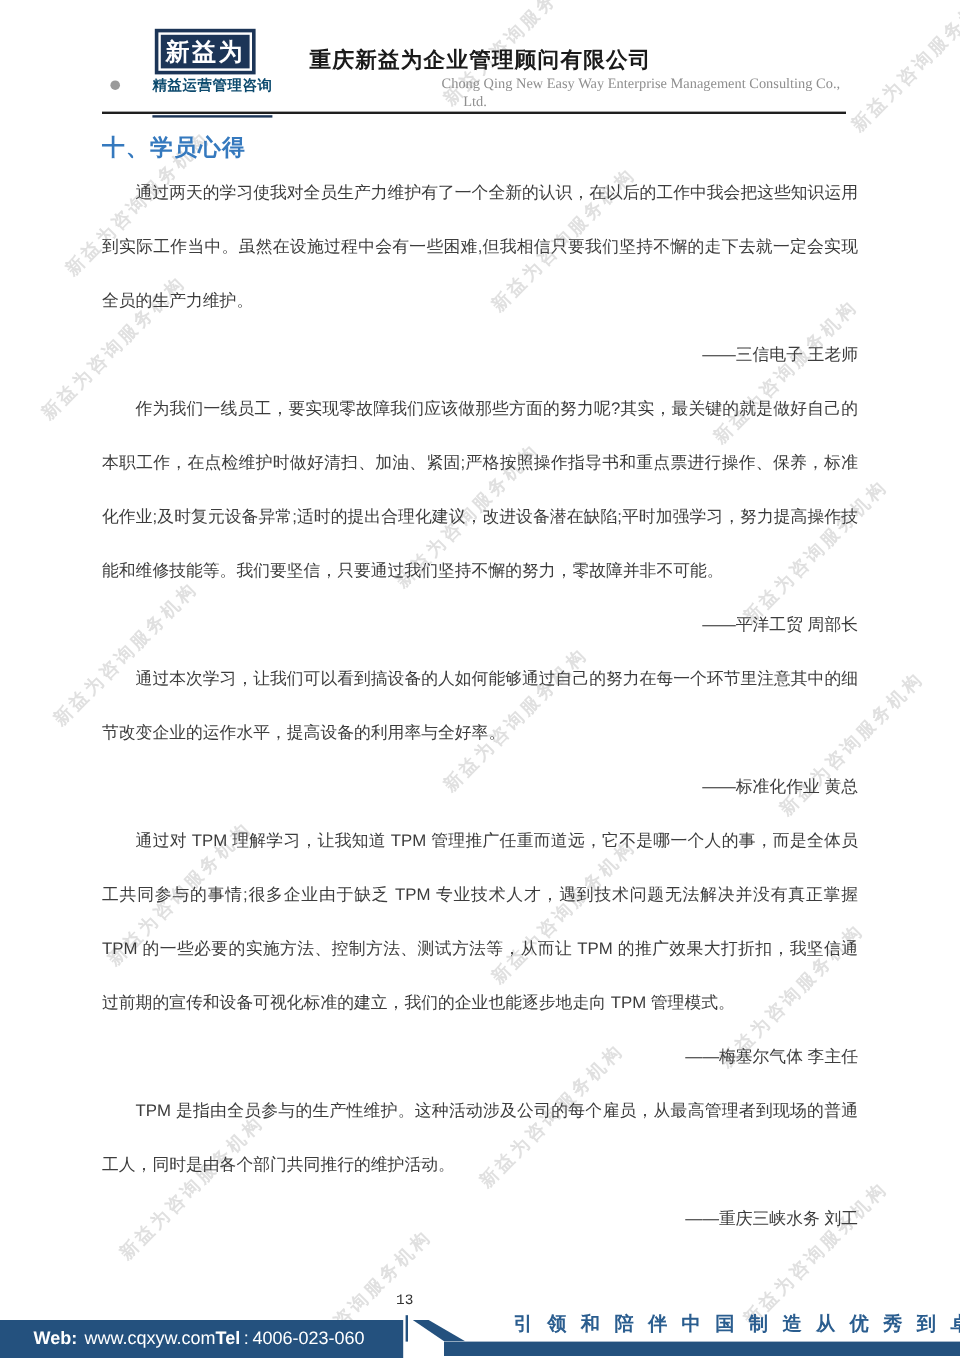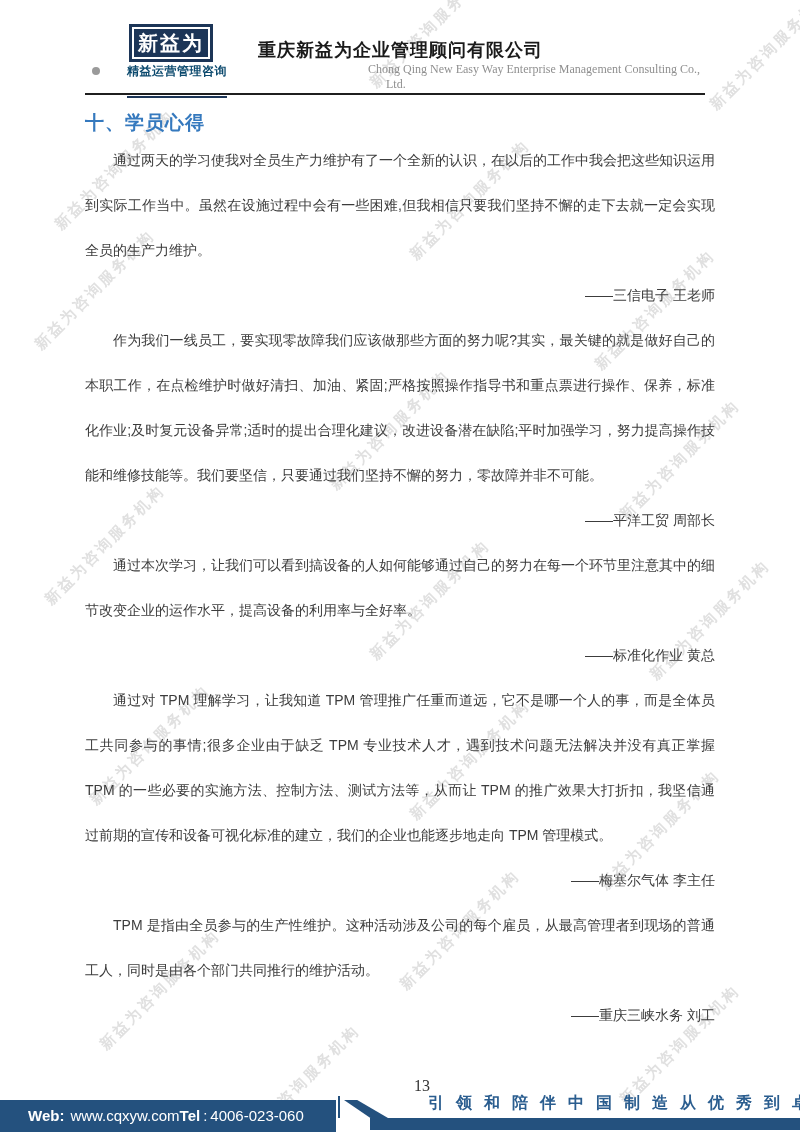--- a/index.html
+++ b/index.html
@@ -36,22 +36,22 @@
   .content{position:absolute;left:85px;top:96px;width:630px;z-index:1;}
   .section-title{margin:14px 0 2px 0;font-size:19px;font-weight:bold;
     color:#3579be;letter-spacing:1px;}
   .testimonial p{margin:0;}
   .body-text{
     font-size:14px;line-height:45px;color:#3c3c3c;
     text-align:justify;text-indent:2em;
   }
   .signature{font-size:14px;line-height:45px;color:#3c3c3c;text-align:right;}
   
-  .page-number{position:absolute;left:330px;top:1077px;width:100px;text-align:right;
-    font-family:Liberation Serif, serif;font-size:16px;color:#333333;z-index:2;}
+  .page-number{position:absolute;left:330px;top:1077px;width:100px;text-align:left;
+    font-family:Liberation Mono, monospace;font-size:12px;color:#333333;z-index:2;}
   .footer-bar-left{position:absolute;left:0;top:1100px;width:336px;height:32px;
     background:#24517e;z-index:2;}
   .footer-web{height:32px;line-height:32px;padding-left:28px;color:#ffffff;
     font-size:15px;white-space:nowrap;}
   .footer-web .lbl{font-weight:bold;}
   .footer-web .sep{margin:0 3px;}
   .footer-tick{position:absolute;left:338px;top:1096px;width:2px;height:22px;
     background:#24517e;z-index:2;}
   .footer-wedge{position:absolute;left:344px;top:1100px;width:44px;height:18px;
     background:#24517e;clip-path:polygon(0 0,30% 0,100% 100%,60% 100%);z-index:2;}

